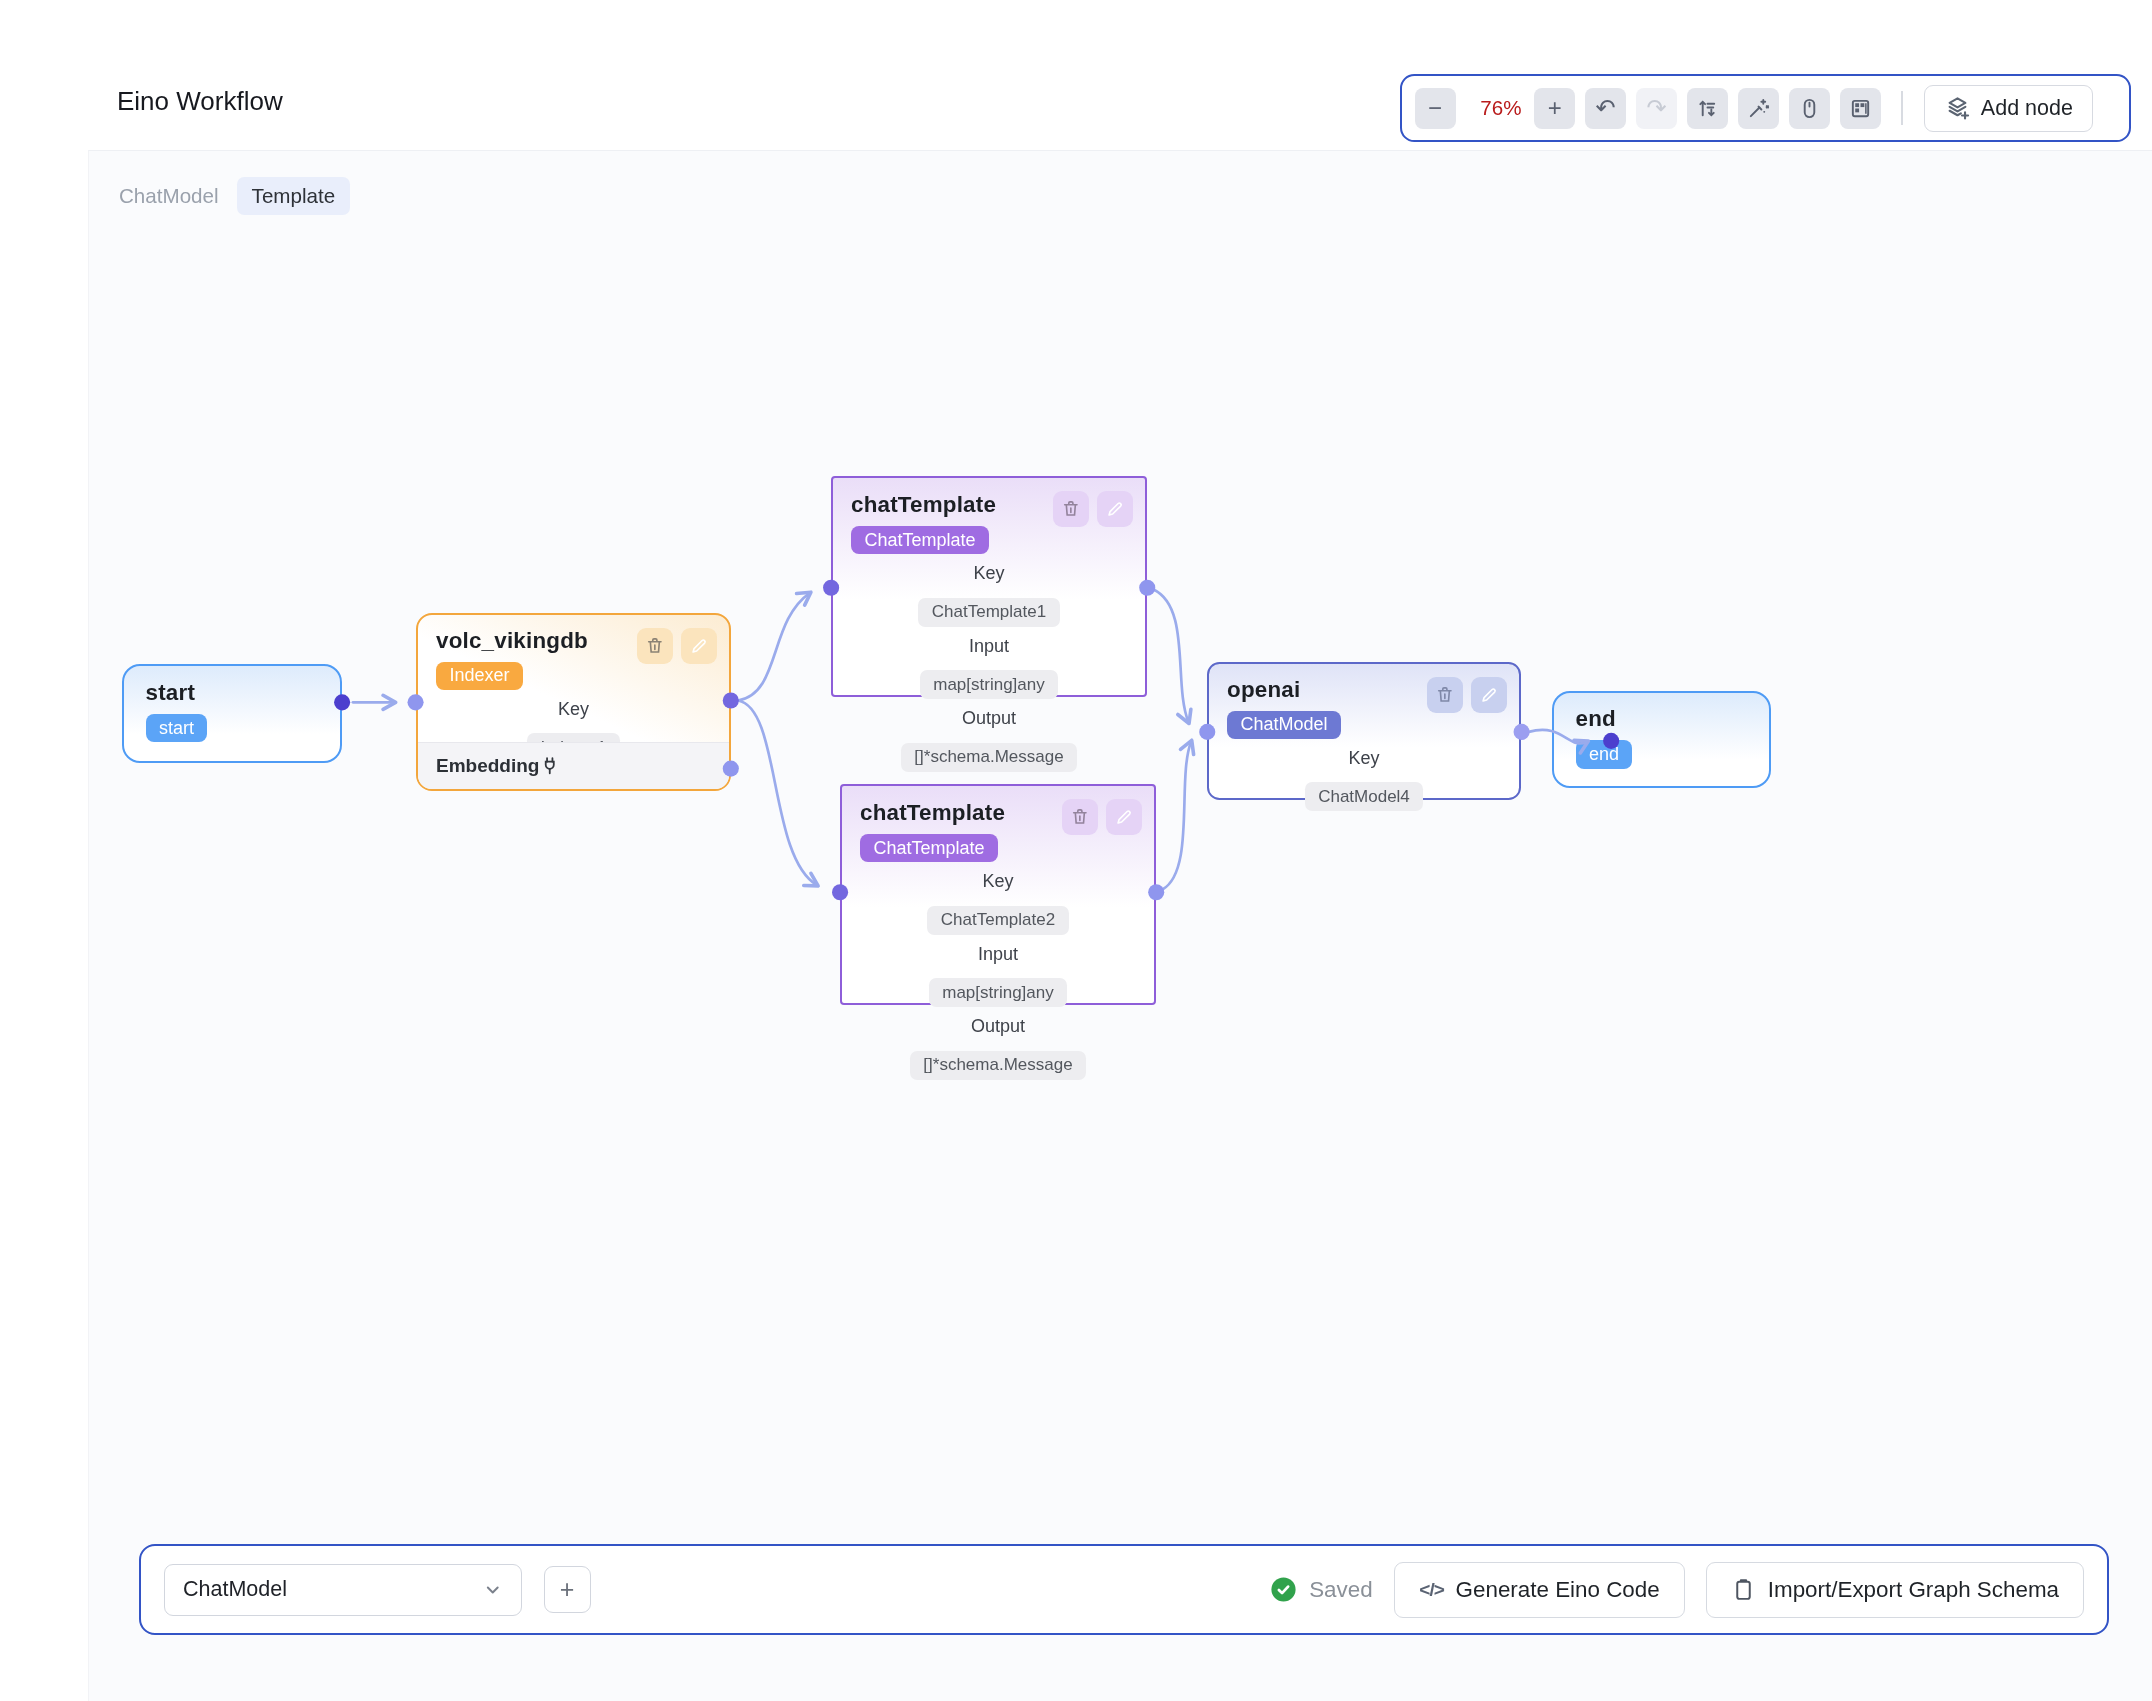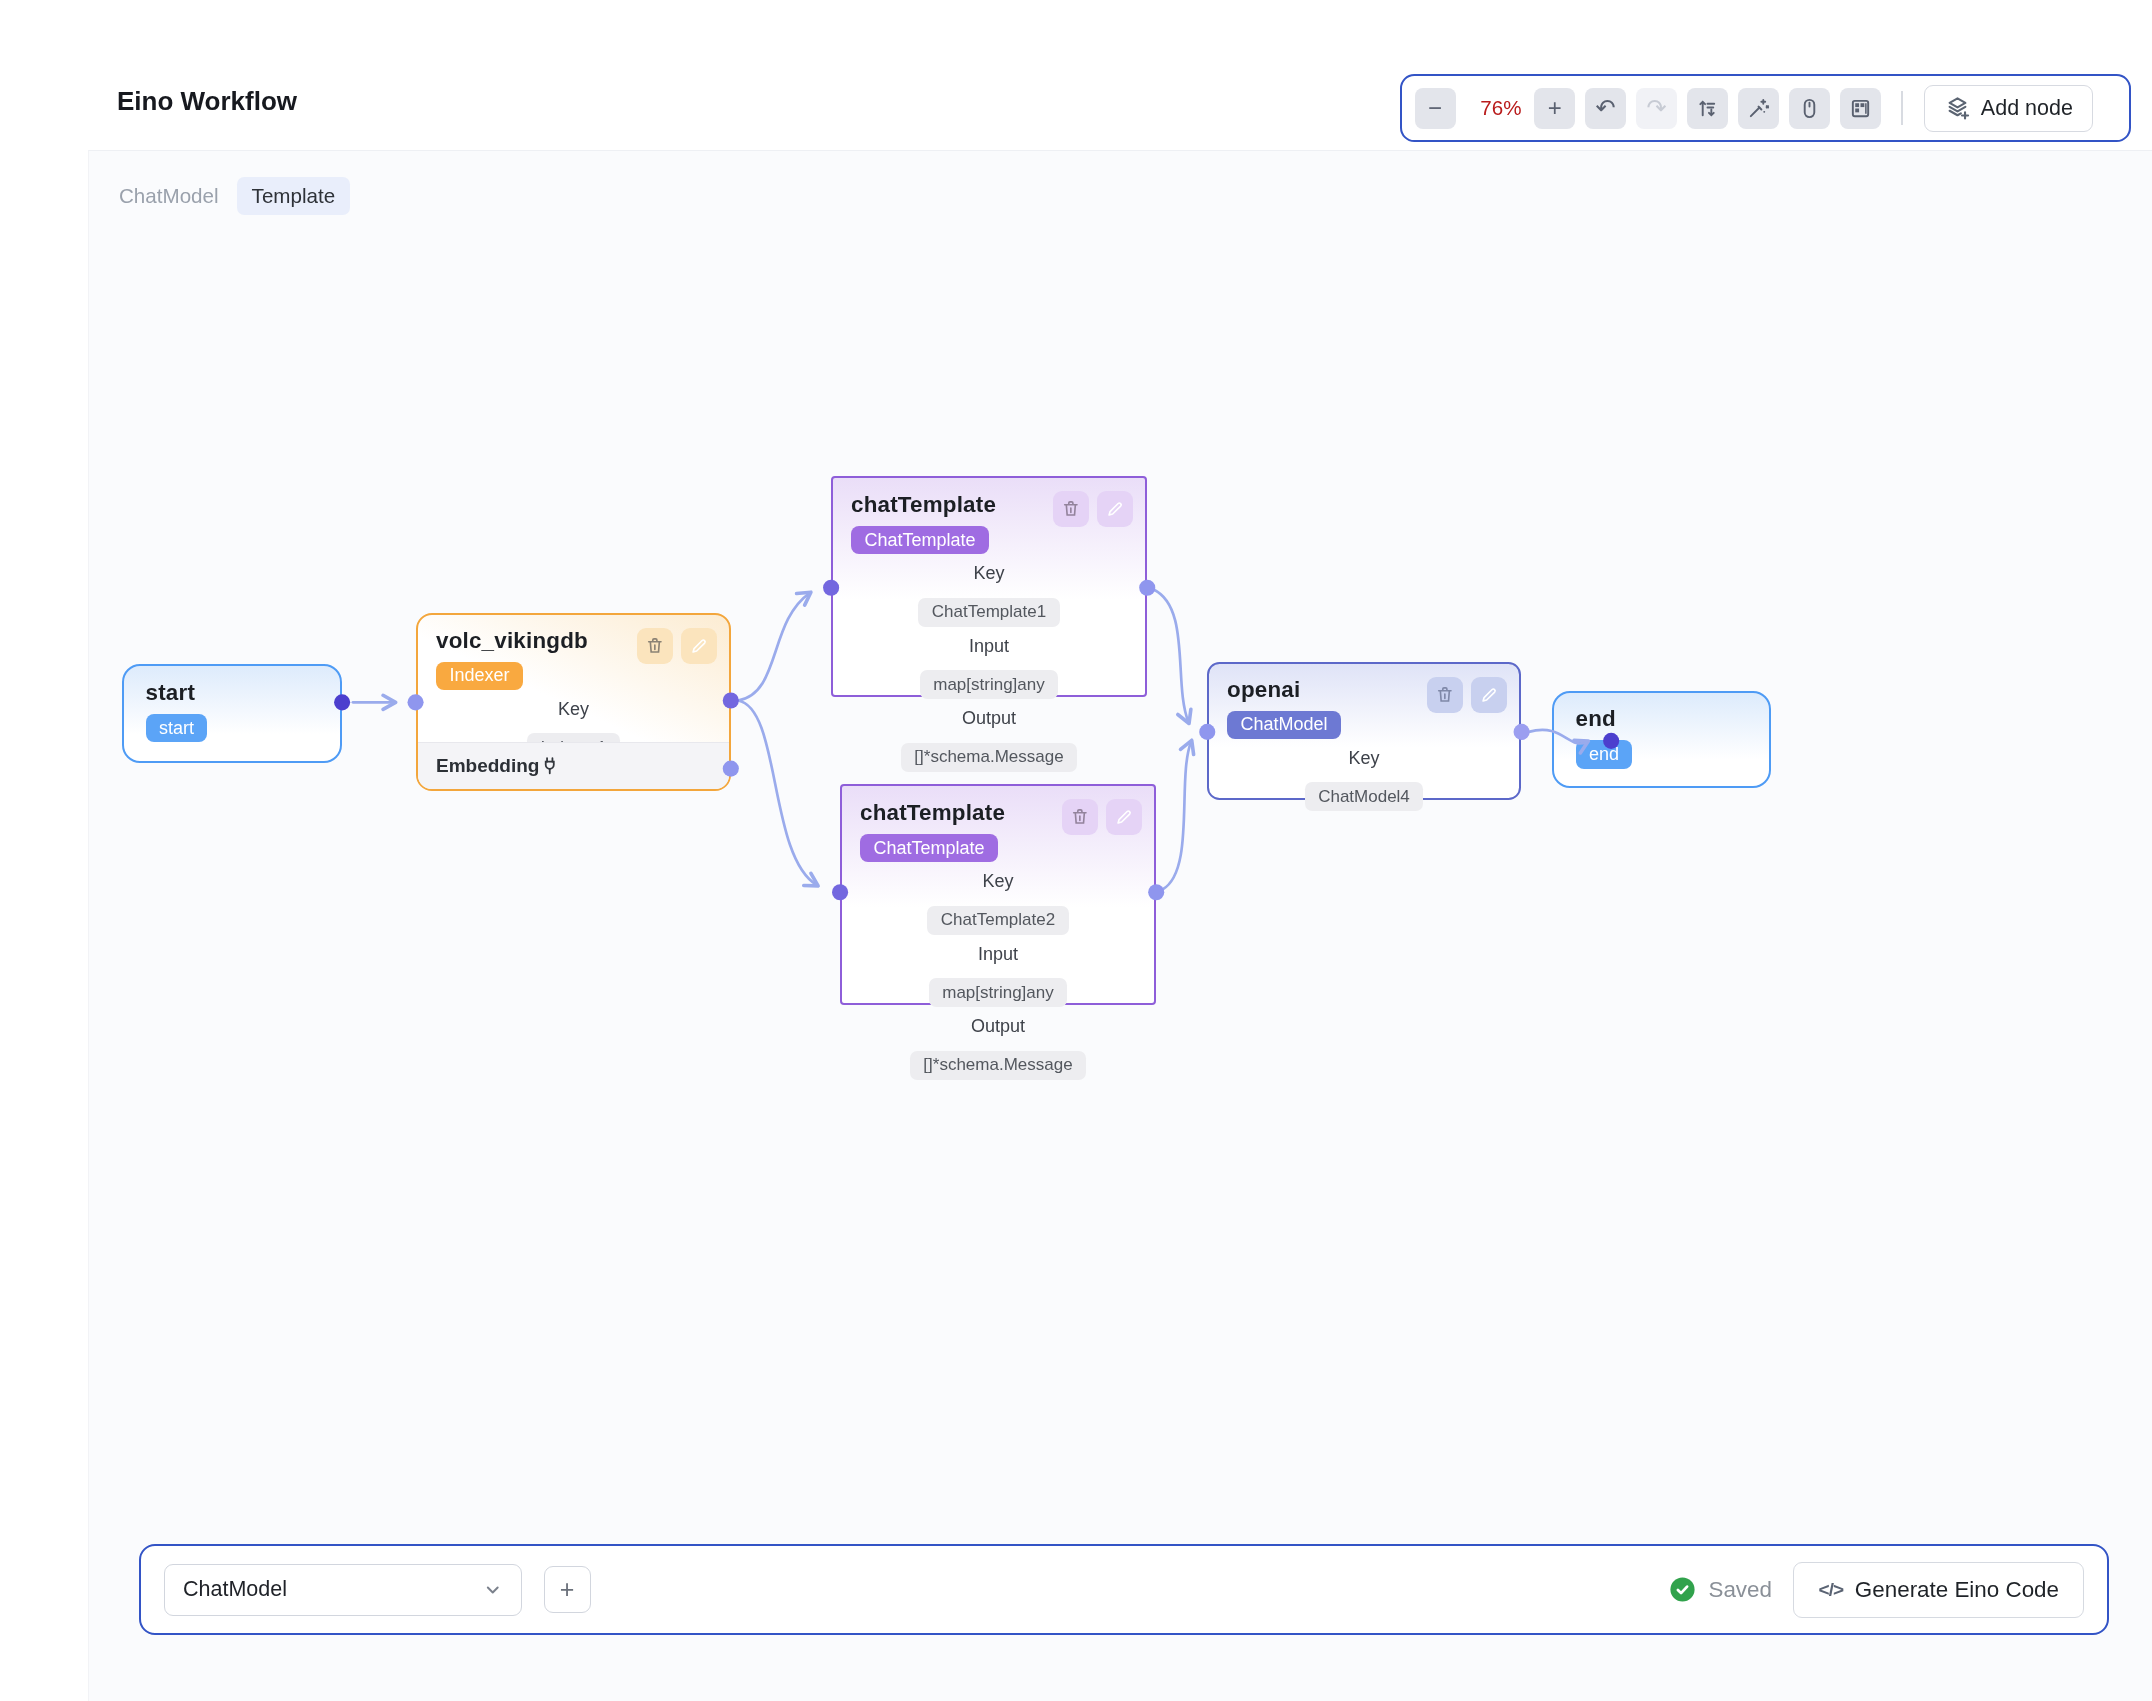--- a/index.html
+++ b/index.html
@@ -20,21 +20,21 @@
 
   
   .sidebar{ position:absolute; left:0; top:41px; width:88px; height:1660px; background:#fff; z-index:5;}
   .side-icon{ position:absolute; left:0; width:88px; display:flex; justify-content:center; }
   .en-chip{ width:32px; height:29px; border:2.1px solid #868d97; border-radius:5.4px;
             display:flex; align-items:center; justify-content:center;
             font-size:15px; font-weight:bold; color:#868d97;}
   .help-chip{ width:29.6px; height:29.6px; border:2.1px solid #868d97; border-radius:50%;
             display:flex; align-items:center; justify-content:center;
             font-size:17px; font-weight:bold; color:#868d97;}
-  .page-title{ position:absolute; left:117px; top:86px; font-size:26px; font-weight:bold; color:#17191f;}
+  .page-title{ position:absolute; left:117px; top:86px; font-size:26px; font-weight:normal; color:#17191f;}
 
   
   .canvas{ position:absolute; left:88px; top:150px; width:2065px; height:1551px;
            background:#fafbfd; border-top:0.9px solid #eef0f4; border-left:0.9px solid #f2f3f6;}
 
   .tabs{ position:absolute; left:119px; top:177px; display:flex; align-items:center; gap:18px; z-index:6;}
   .tab{ font-size:20.6px; color:#9aa1ac; cursor:pointer;}
   .tab.active{ background:#e9eefb; color:#2e3238; border-radius:7.2px; padding:7.2px 15px;}
 
   
@@ -428,16 +428,25 @@
       <svg width="29" height="29" viewBox="0 0 24 24">
         <circle cx="12" cy="12" r="10" fill="#31a24c"></circle>
         <path d="M8.2 12.4 L10.8 15 L15.8 9.6" fill="none" stroke="#fff" stroke-width="2.3" stroke-linecap="round" stroke-linejoin="round"></path>
       </svg>
       <span class="saved-text">Saved</span>
     </div>
     <div class="bb-btn">
       <span class="code-glyph">&lt;/&gt;</span>
       <span>Generate Eino Code</span>
     </div>
+    <div class="bb-btn">
+      <svg width="25" height="25" viewBox="0 0 24 24">
+        <g stroke="#4e5561" stroke-width="1.9" fill="none" stroke-linejoin="round">
+          <rect x="6" y="4.5" width="12" height="16.5" rx="2"></rect>
+          <path d="M9.5 4.5 V3 h5 v1.5"></path>
+        </g>
+      </svg>
+      <span>Import/Export Graph Schema</span>
+    </div>
   </div>
 
 </div>
 
 
 </body></html>

